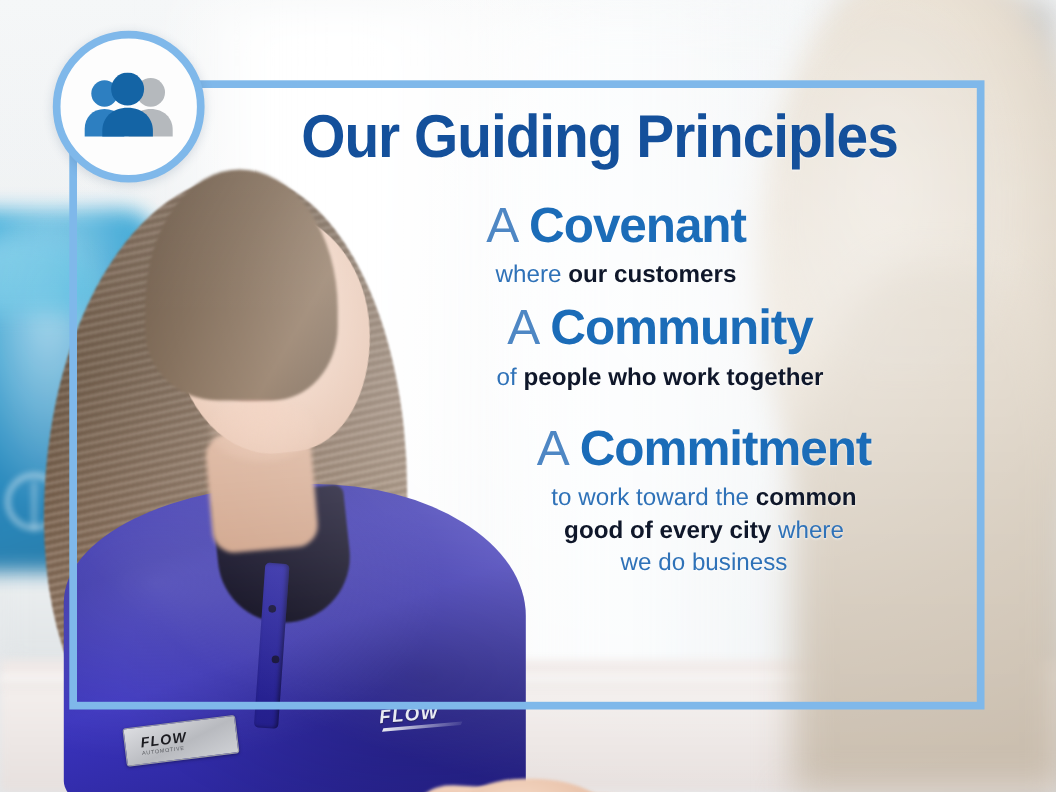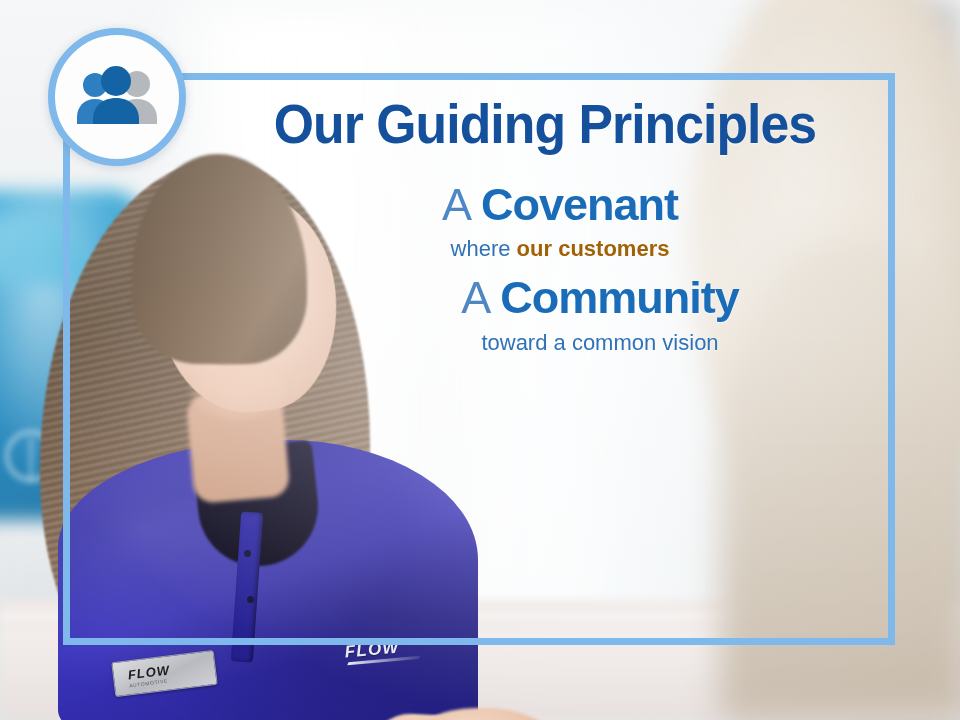--- a/index.html
+++ b/index.html
@@ -284,21 +284,21 @@
     letter-spacing:-.5px;
     white-space:nowrap;
   }
   .pr-head b{font-weight:700;color:#1b6cb8;letter-spacing:-1px;}
   .pr-sub{
     font:400 22px/1.32 "Liberation Sans", sans-serif;
     color:#2f72b8;
     text-shadow:0 1px 2px rgba(255,255,255,.8);
     margin-top:4px;
   }
-  .pr-sub b{font-weight:700;color:#a16207;}
+  .pr-sub b{font-weight:700;color:#0f172a;}
 
   .p1{ text-align:center; padding-left:40px; }
   .p1 .pr-head{ }
   .p1 .pr-sub{ }
 
   .p2{ text-align:center; padding-left:120px; margin-top:8px;}
   .p3{ text-align:center; padding-left:200px; margin-top:26px;}
   .p3 .pr-sub{ line-height:1.34; }
 </style>
 </head>
@@ -390,19 +390,29 @@
       <div class="pr-sub">
         <div><span>where </span><b>our customers</b></div>
       </div>
     </div>
 
     <div class="pr p2">
       <div class="pr-head">
         <span>A </span><b>Community</b>
       </div>
       <div class="pr-sub">
-        <div><span>toward a common vision</span></div>
+        <div><span>of </span><b>people who work together</b></div>
       </div>
     </div>
 
+    <div class="pr p3">
+      <div class="pr-head">
+        <span>A </span><b>Commitment</b>
+      </div>
+      <div class="pr-sub">
+        <div><span>to work toward the </span><b>common</b></div>
+        <div><b>good of every city</b><span> where</span></div>
+        <div><span>we do business</span></div>
+      </div>
+    </div>
 
   </div>
 </div>
 
 </body></html>

